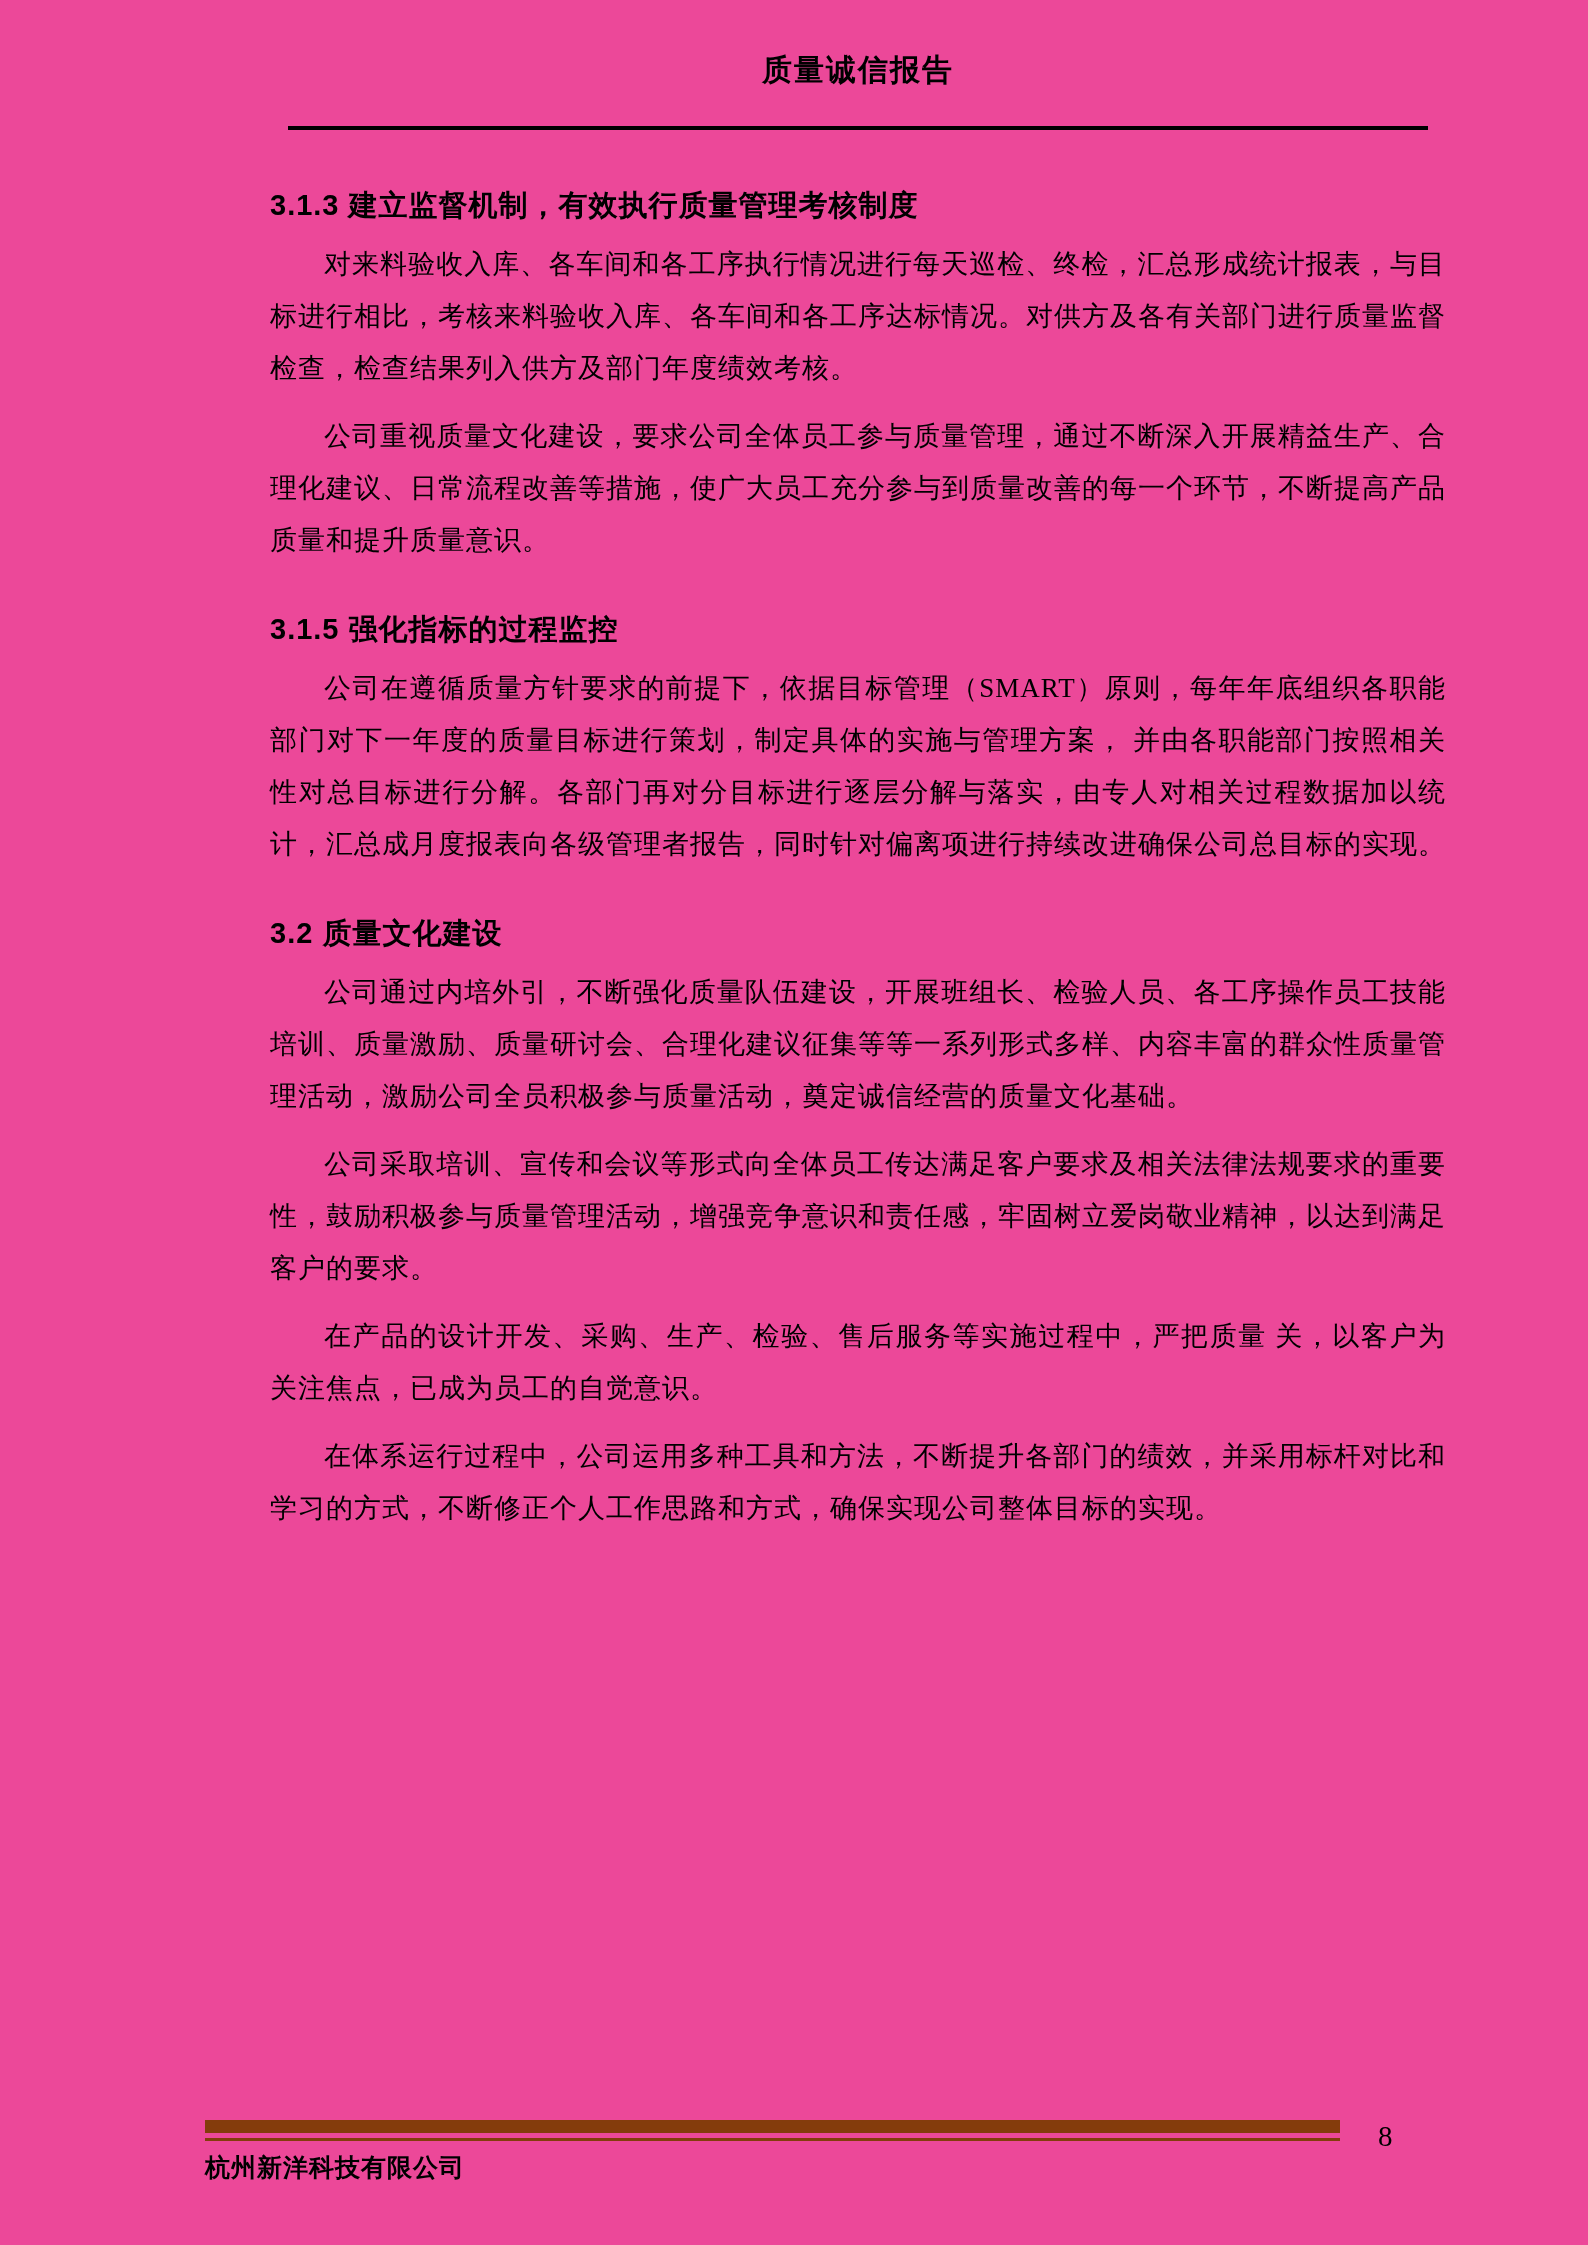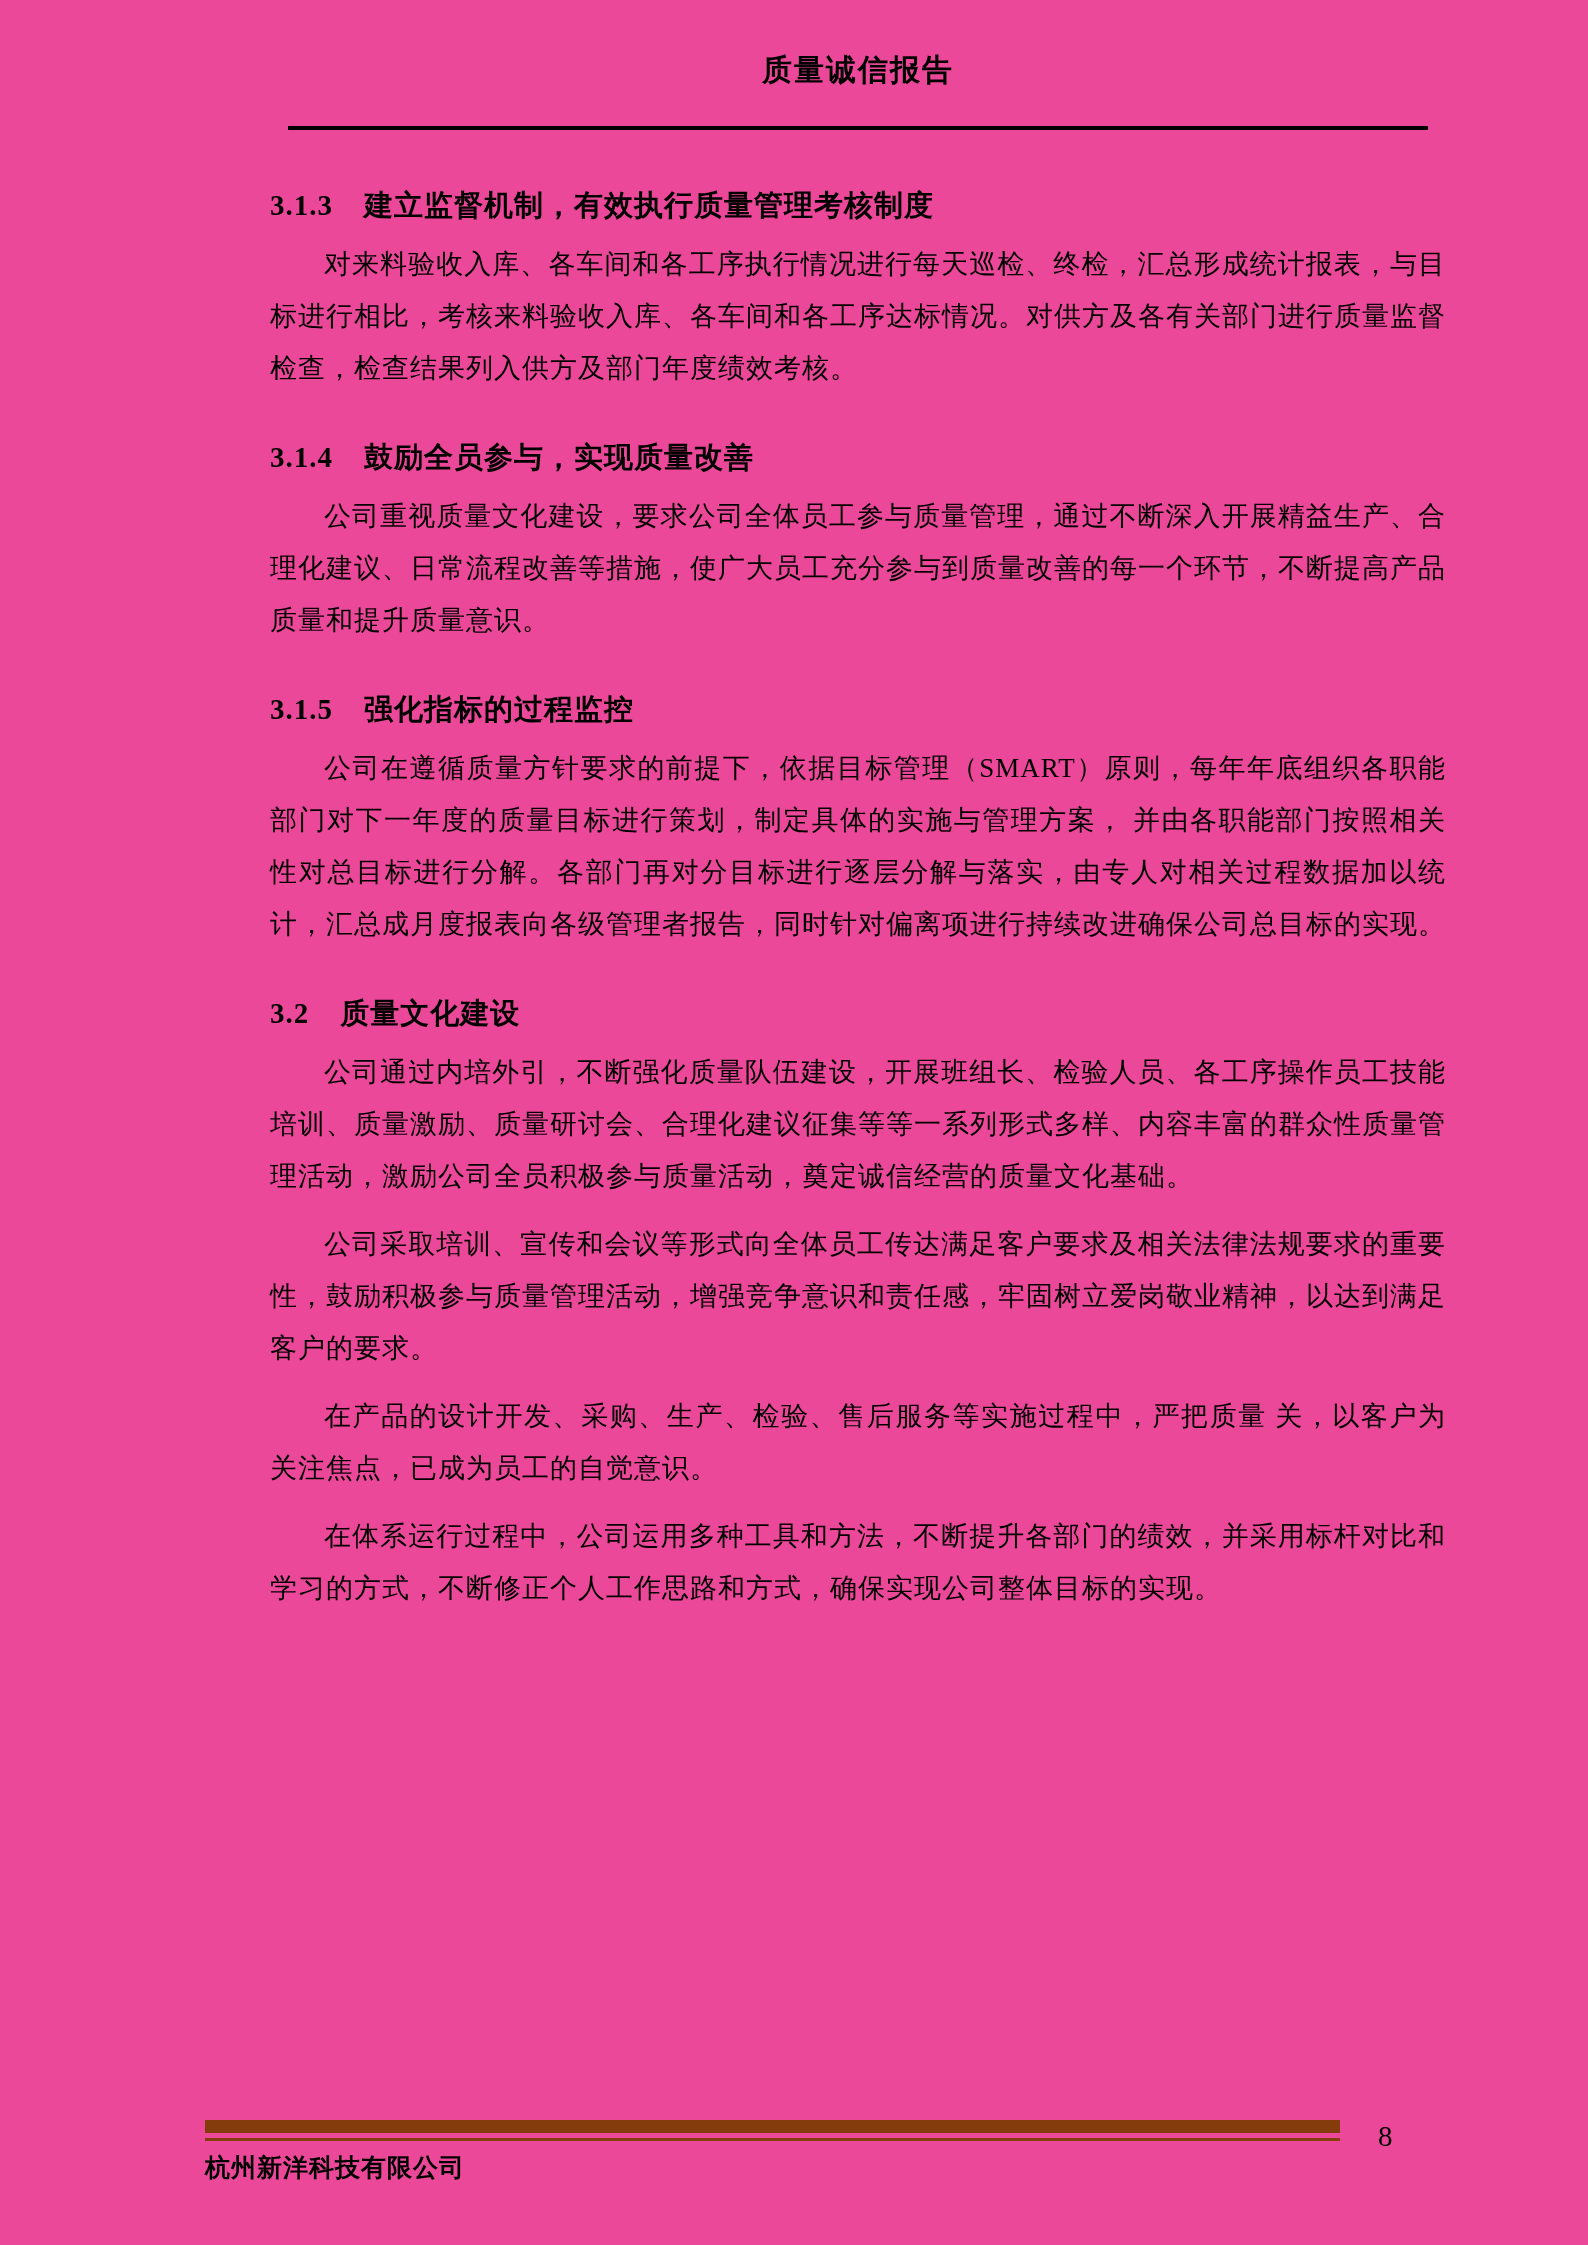--- a/index.html
+++ b/index.html
@@ -37,22 +37,21 @@
   }
   .section-heading {
     margin: 46px 0 0 0;
     font-family: "Liberation Sans", sans-serif;
     font-weight: bold;
     font-size: 29px;
     line-height: 34px;
     letter-spacing: 1px;
   }
   .section-heading .sec-num {
-    font-family: Liberation Serif, serif;
-    margin-right: 22px;
+    font-family: Liberation Sans, sans-serif;
   }
   .first-heading { margin-top: 58px; }
   .body-para {
     margin: 16px 0 0 0;
     font-size: 27px;
     line-height: 52px;
     letter-spacing: 1px;
     text-align: justify;
     text-indent: 2em;
     text-justify: inter-ideograph;
@@ -107,24 +106,20 @@
     <div class="doc-title">质量诚信报告</div>
 
     <hr class="header-rule">
 
     <h3 class="section-heading first-heading">
       <span class="sec-num">3.1.3</span>
       <span class="sec-title">建立监督机制，有效执行质量管理考核制度</span>
     </h3>
     <p class="body-para">对来料验收入库、各车间和各工序执行情况进行每天巡检、终检，汇总形成统计报表，与目标进行相比，考核来料验收入库、各车间和各工序达标情况。对供方及各有关部门进行质量监督检查，检查结果列入供方及部门年度绩效考核。</p>
 
-    <h3 class="section-heading">
-      <span class="sec-num">3.1.4</span>
-      <span class="sec-title">鼓励全员参与，实现质量改善</span>
-    </h3>
     <p class="body-para">公司重视质量文化建设，要求公司全体员工参与质量管理，通过不断深入开展精益生产、合理化建议、日常流程改善等措施，使广大员工充分参与到质量改善的每一个环节，不断提高产品质量和提升质量意识。</p>
 
     <h3 class="section-heading">
       <span class="sec-num">3.1.5</span>
       <span class="sec-title">强化指标的过程监控</span>
     </h3>
     <p class="body-para">公司在遵循质量方针要求的前提下，依据目标管理（SMART）原则，每年年底组织各职能部门对下一年度的质量目标进行策划，制定具体的实施与管理方案， 并由各职能部门按照相关性对总目标进行分解。各部门再对分目标进行逐层分解与落实，由专人对相关过程数据加以统计，汇总成月度报表向各级管理者报告，同时针对偏离项进行持续改进确保公司总目标的实现。</p>
 
     <h3 class="section-heading">
       <span class="sec-num">3.2</span>

